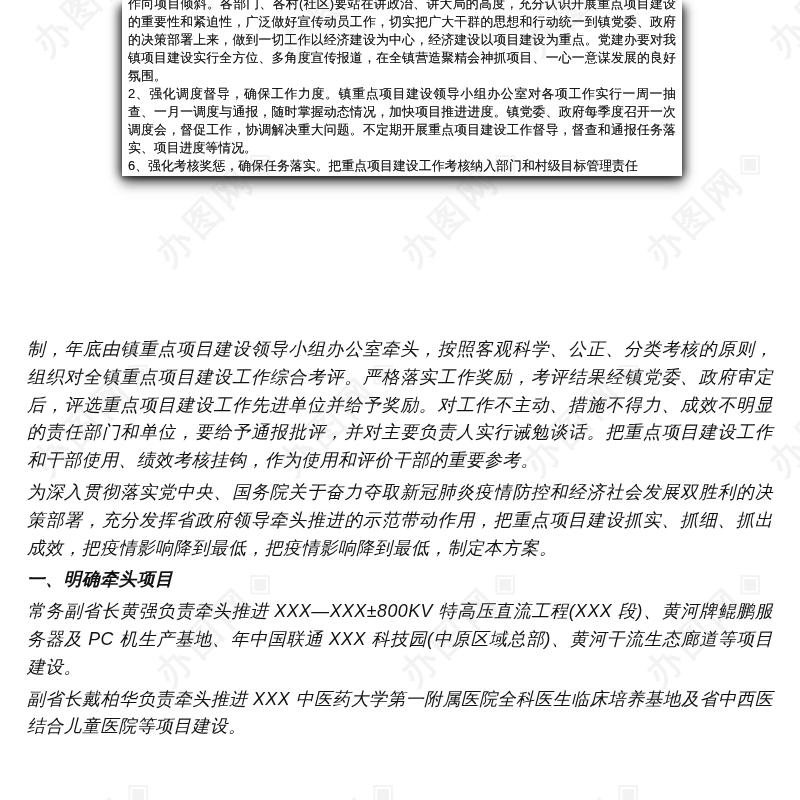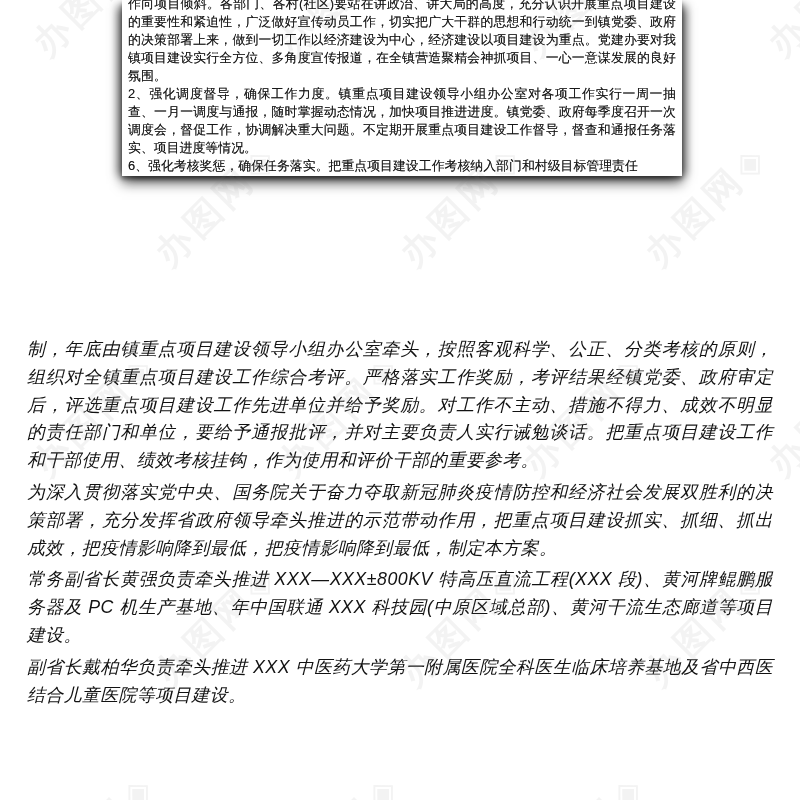--- a/index.html
+++ b/index.html
@@ -46,20 +46,21 @@
   <div class="scan-page">
     <div class="scan-text" id="scan-text">
         <p class="scan-p">作向项目倾斜。各部门、各村(社区)要站在讲政治、讲大局的高度，充分认识开展重点项目建设的重要性和紧迫性，广泛做好宣传动员工作，切实把广大干群的思想和行动统一到镇党委、政府的决策部署上来，做到一切工作以经济建设为中心，经济建设以项目建设为重点。党建办要对我镇项目建设实行全方位、多角度宣传报道，在全镇营造聚精会神抓项目、一心一意谋发展的良好氛围。</p>
         <p class="scan-p">2、强化调度督导，确保工作力度。镇重点项目建设领导小组办公室对各项工作实行一周一抽查、一月一调度与通报，随时掌握动态情况，加快项目推进进度。镇党委、政府每季度召开一次调度会，督促工作，协调解决重大问题。不定期开展重点项目建设工作督导，督查和通报任务落实、项目进度等情况。</p>
         <p class="scan-p">6、强化考核奖惩，确保任务落实。把重点项目建设工作考核纳入部门和村级目标管理责任</p>
       </div>
   </div>
   <div class="doc-body" id="doc-body">
       <p class="doc-p">制，年底由镇重点项目建设领导小组办公室牵头，按照客观科学、公正、分类考核的原则，组织对全镇重点项目建设工作综合考评。严格落实工作奖励，考评结果经镇党委、政府审定后，评选重点项目建设工作先进单位并给予奖励。对工作不主动、措施不得力、成效不明显的责任部门和单位，要给予通报批评，并对主要负责人实行诫勉谈话。把重点项目建设工作和干部使用、绩效考核挂钩，作为使用和评价干部的重要参考。</p>
       <p class="doc-p">为深入贯彻落实党中央、国务院关于奋力夺取新冠肺炎疫情防控和经济社会发展双胜利的决策部署，充分发挥省政府领导牵头推进的示范带动作用，把重点项目建设抓实、抓细、抓出成效，把疫情影响降到最低，把疫情影响降到最低，制定本方案。</p>
+      <p class="doc-p doc-heading">一、明确牵头项目</p>
       <p class="doc-p">常务副省长黄强负责牵头推进 XXX—XXX±800KV 特高压直流工程(XXX 段)、黄河牌鲲鹏服务器及 PC 机生产基地、年中国联通 XXX 科技园(中原区域总部)、黄河干流生态廊道等项目建设。</p>
       <p class="doc-p">副省长戴柏华负责牵头推进 XXX 中医药大学第一附属医院全科医生临床培养基地及省中西医结合儿童医院等项目建设。</p>
     </div>
   <div class="wm-layer" id="wm-layer">
       <div class="wm" style="left: 95px; top: -5px;">办图网◈</div>
       <div class="wm" style="left: 340px; top: -5px;">办图网◈</div>
       <div class="wm" style="left: 585px; top: -5px;">办图网◈</div>
       <div class="wm" style="left: 830px; top: -5px;">办图网◈</div>
       <div class="wm" style="left: 217px; top: 205px;">办图网◈</div>
       <div class="wm" style="left: 462px; top: 205px;">办图网◈</div>

